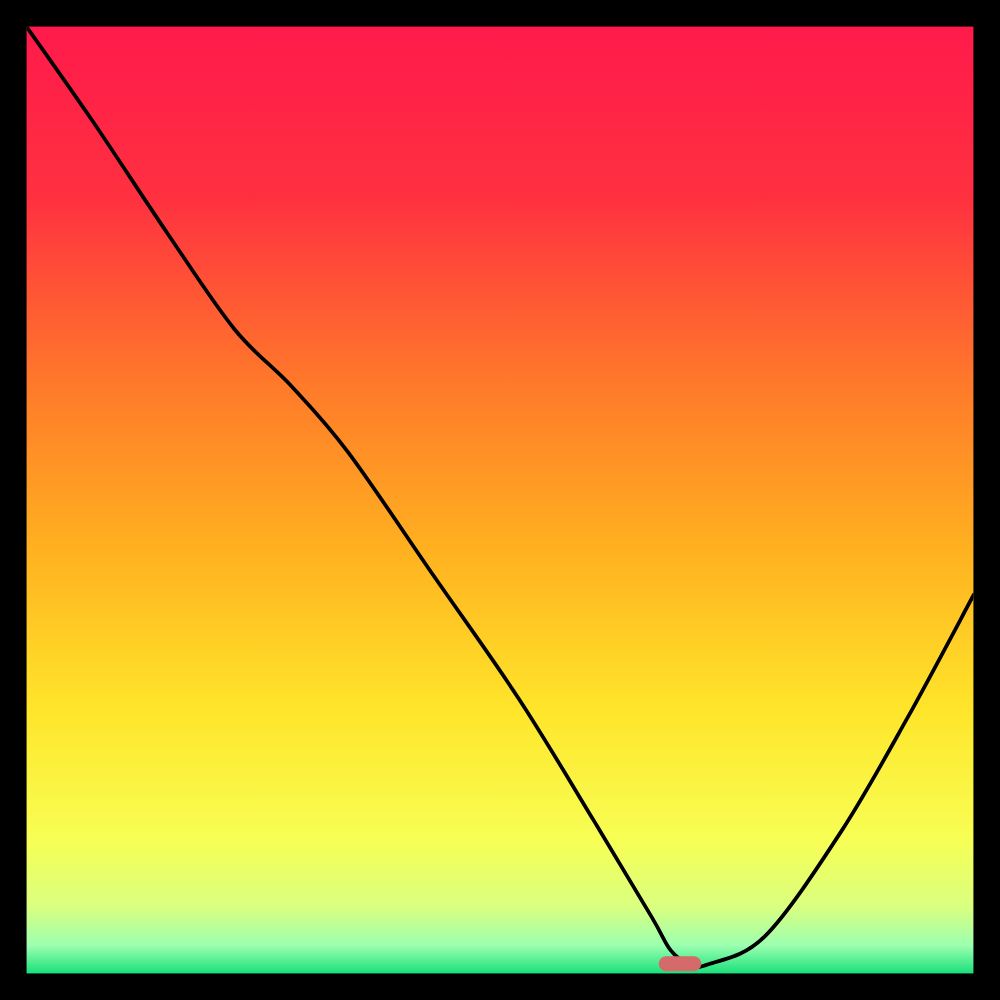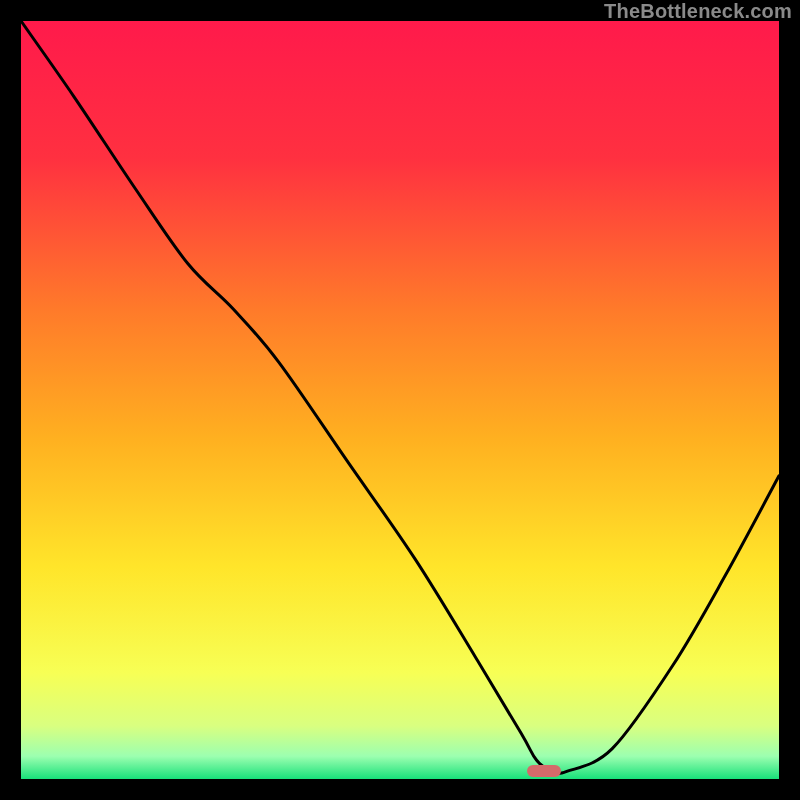--- a/index.html
+++ b/index.html
@@ -52,21 +52,20 @@
     font-size: 20px;
     font-weight: 600;
     color: #8a8a8a;
     letter-spacing: 0.2px;
   }
 </style>
 </head>
 <body>
 
 <div class="frame">
-  <div class="watermark">TheBottleneck.com</div>
 
   <div class="plot">
     <svg class="gradient" viewBox="0 0 758 758" preserveAspectRatio="none">
       <defs>
         <linearGradient id="bg-grad" x1="0" y1="0" x2="0" y2="1">
             <stop offset="0%" stop-color="#ff1a4b"></stop>
             <stop offset="18%" stop-color="#ff3040"></stop>
             <stop offset="38%" stop-color="#ff7a2a"></stop>
             <stop offset="55.00000000000001%" stop-color="#ffb020"></stop>
             <stop offset="72%" stop-color="#ffe52a"></stop>

